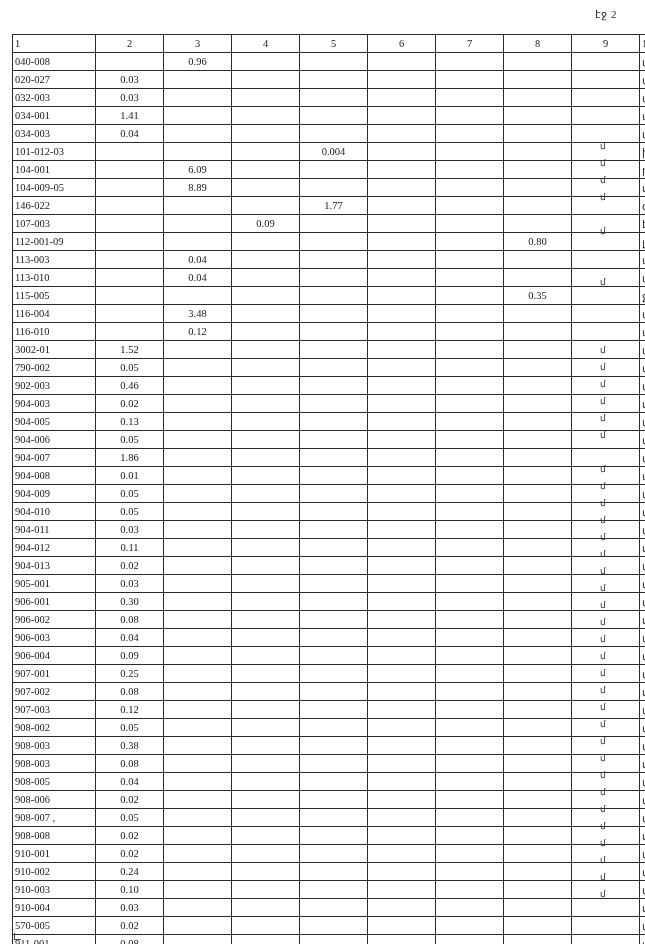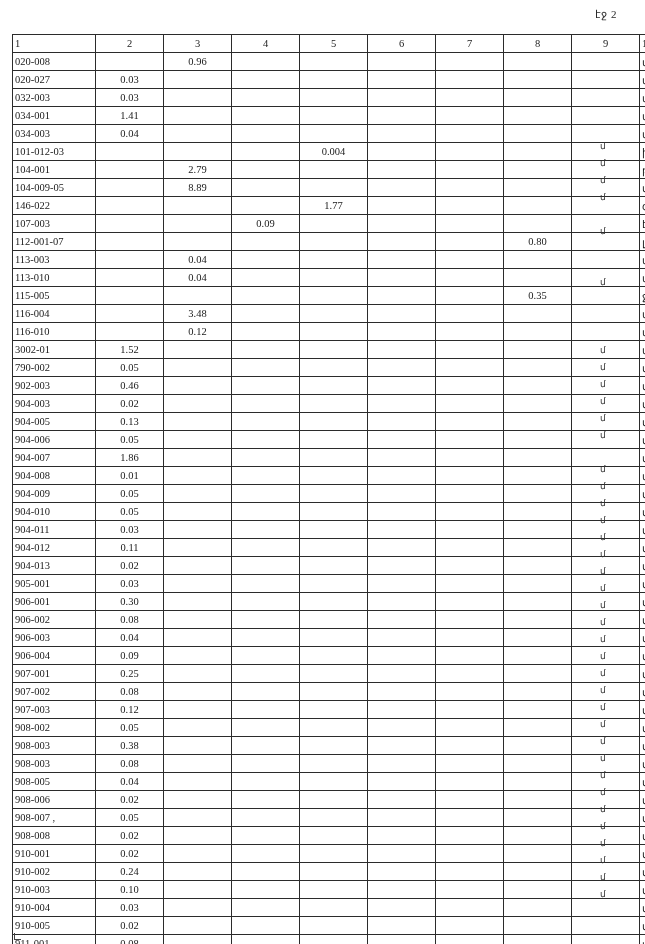--- a/index.html
+++ b/index.html
@@ -107,21 +107,21 @@
           <th class="c-num">5</th>
           <th class="c-num">6</th>
           <th class="c-num">7</th>
           <th class="c-num">8</th>
           <th class="c-num">9</th>
           <th class="c-desc">10</th>
         </tr>
       </thead>
       <tbody id="tbody">
           <tr>
-            <td class="c-code">020-008</td>
+            <td class="c-code">040-008</td>
             <td class="c-num"></td>
             <td class="c-num">0.96</td>
             <td class="c-num"></td>
             <td class="c-num"></td>
             <td class="c-num"></td>
             <td class="c-num"></td>
             <td class="c-num"></td>
             <td class="c-num"></td>
             <td class="c-desc">արտ. մաս</td>
           </tr>
@@ -181,21 +181,21 @@
             <td class="c-num">0.004</td>
             <td class="c-num"></td>
             <td class="c-num"></td>
             <td class="c-num"></td>
             <td class="c-num"></td>
             <td class="c-desc">խոշորացան</td>
           </tr>
           <tr>
             <td class="c-code">104-001</td>
             <td class="c-num"></td>
-            <td class="c-num">2.79</td>
+            <td class="c-num">6.09</td>
             <td class="c-num"></td>
             <td class="c-num"></td>
             <td class="c-num"></td>
             <td class="c-num"></td>
             <td class="c-num"></td>
             <td class="c-num"></td>
             <td class="c-desc">թարմանք</td>
           </tr>
           <tr>
             <td class="c-code">104-009-05</td>
@@ -227,21 +227,21 @@
             <td class="c-num"></td>
             <td class="c-num">0.09</td>
             <td class="c-num"></td>
             <td class="c-num"></td>
             <td class="c-num"></td>
             <td class="c-num"></td>
             <td class="c-num"></td>
             <td class="c-desc">էլ ինքնական</td>
           </tr>
           <tr>
-            <td class="c-code">112-001-07</td>
+            <td class="c-code">112-001-09</td>
             <td class="c-num"></td>
             <td class="c-num"></td>
             <td class="c-num"></td>
             <td class="c-num"></td>
             <td class="c-num"></td>
             <td class="c-num"></td>
             <td class="c-num">0.80</td>
             <td class="c-num"></td>
             <td class="c-desc">լիճ</td>
           </tr>
@@ -683,21 +683,21 @@
             <td class="c-num"></td>
             <td class="c-num"></td>
             <td class="c-num"></td>
             <td class="c-num"></td>
             <td class="c-num"></td>
             <td class="c-num"></td>
             <td class="c-num"></td>
             <td class="c-desc">փողոց. հրապ.</td>
           </tr>
           <tr>
-            <td class="c-code">910-005</td>
+            <td class="c-code">570-005</td>
             <td class="c-num">0.02</td>
             <td class="c-num"></td>
             <td class="c-num"></td>
             <td class="c-num"></td>
             <td class="c-num"></td>
             <td class="c-num"></td>
             <td class="c-num"></td>
             <td class="c-num"></td>
             <td class="c-desc">փողոց. հրապ.</td>
           </tr>

